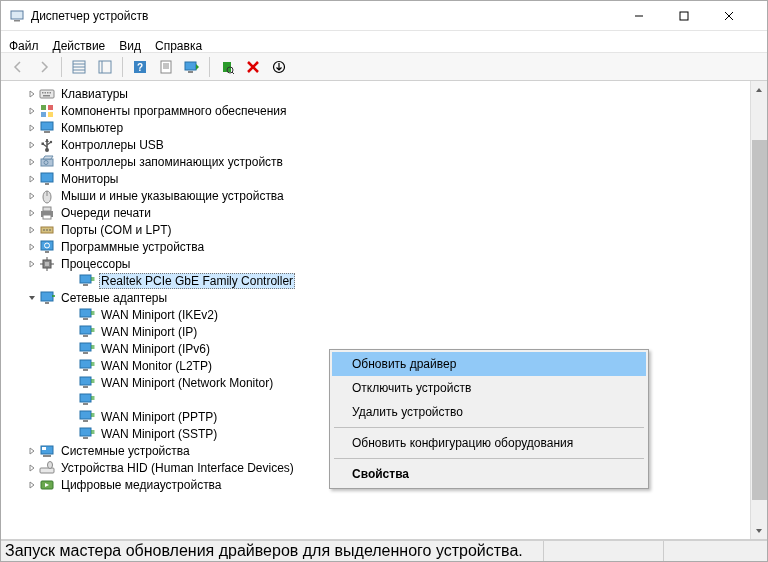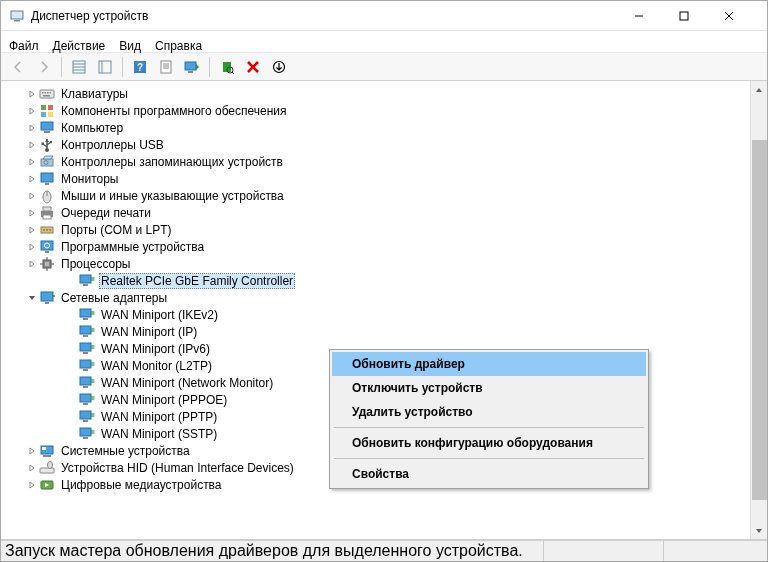--- a/index.html
+++ b/index.html
@@ -25,21 +25,21 @@
   .row .arrow { width:14px; display:inline-flex; justify-content:center; align-items:center; color:#666; font-size:10px;}
   .row .noarrow { width:14px; display:inline-block; }
   .row .ico { width:16px; height:16px; margin-right:4px; display:inline-flex; align-items:center; justify-content:center;}
   .row .lbl { padding:0 2px; }
   .row.sel .lbl { background:#cde8ff; border:1px dotted #777; padding:0 1px; }
   .statusbar { height:21px; display:flex; align-items:center; padding:0 4px; font-size:16px; background:#f0f0f0; border-top:1px solid #d0d0d0;}
   .statusbar .cell { flex:1; }
   .statusbar .cell2 { width:120px; border-left:1px solid #ccc; height:100%; }
   .statusbar .cell3 { width:100px; border-left:1px solid #ccc; height:100%; }
   .ctxmenu { position:absolute; left:328px; top:268px; width:320px; background:#f0f0f0; border:1px solid #a0a0a0; box-shadow:2px 2px 3px rgba(0,0,0,0.25); padding:2px; z-index:10;}
-  .ctxitem { height:24px; display:flex; align-items:center; padding:0 20px; font-size:12px;font-weight:bold; }
+  .ctxitem { height:24px; display:flex; align-items:center; padding:0 20px; font-size:12px; }
   .ctxitem.hl { background:#91c9f7; }
   .ctxsep { height:1px; background:#c0c0c0; margin:3px 2px; }
   .ctxitem.bold { font-weight:bold; }
 </style>
 </head>
 <body>
 
 <div class="window">
 
   <div class="titlebar">
@@ -413,21 +413,20 @@
         <div class="row" style="--indent: 60px;">
           <span class="noarrow"></span>
           <span class="ico">
             <svg width="16" height="16" viewBox="0 0 16 16">
               <rect x="1" y="2" width="11" height="8" fill="#4aa0e0" stroke="#2670a8"></rect>
               <rect x="4" y="11" width="5" height="2" fill="#888"></rect>
               <line x1="12" y1="5" x2="15.5" y2="5" stroke="#2a9a2a" stroke-width="1.2"></line>
               <line x1="12" y1="7" x2="15.5" y2="7" stroke="#2a9a2a" stroke-width="1.2"></line>
             </svg>
           </span>
-          <span class="lbl">WAN Miniport (PPPOE)</span>
         </div>
         <div class="row" style="--indent: 60px;">
           <span class="noarrow"></span>
           <span class="ico">
             <svg width="16" height="16" viewBox="0 0 16 16">
               <rect x="1" y="2" width="11" height="8" fill="#4aa0e0" stroke="#2670a8"></rect>
               <rect x="4" y="11" width="5" height="2" fill="#888"></rect>
               <line x1="12" y1="5" x2="15.5" y2="5" stroke="#2a9a2a" stroke-width="1.2"></line>
               <line x1="12" y1="7" x2="15.5" y2="7" stroke="#2a9a2a" stroke-width="1.2"></line>
             </svg>

